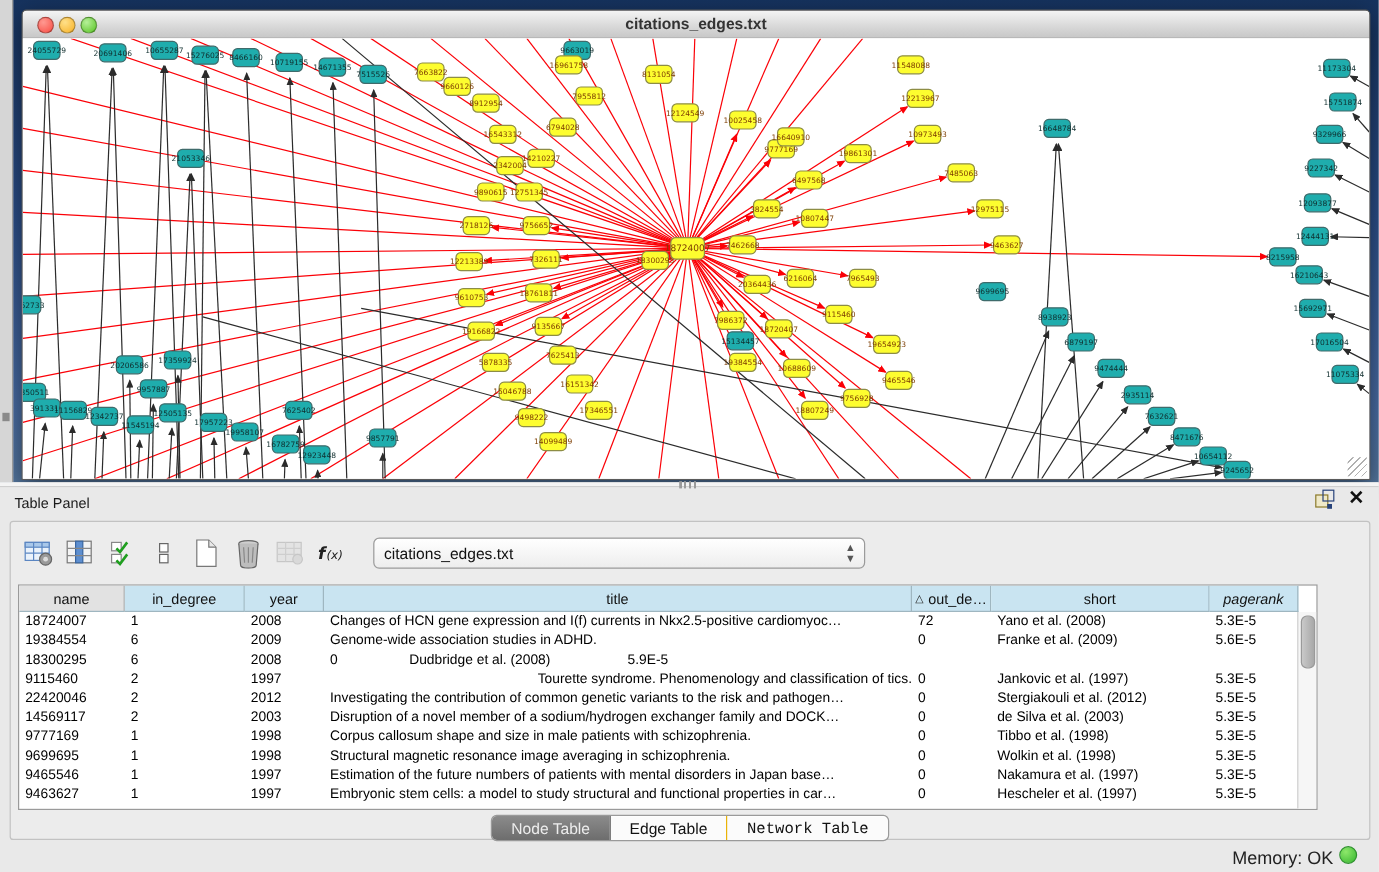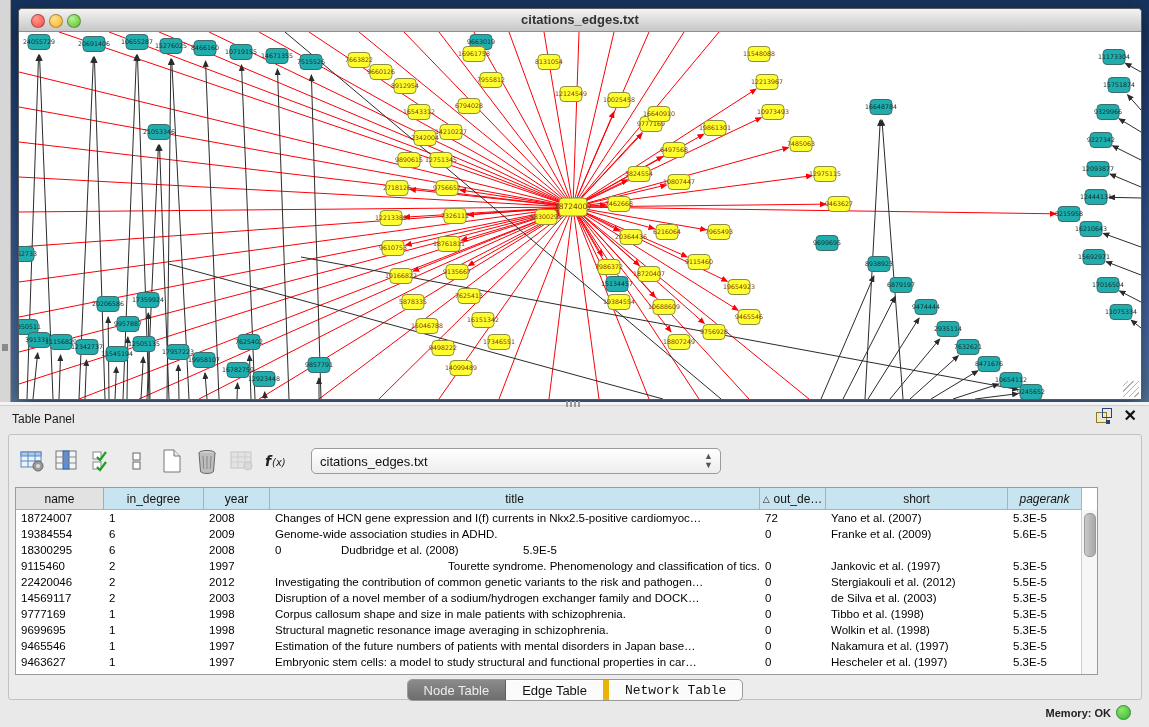--- a/index.html
+++ b/index.html
@@ -56,26 +56,26 @@
   .tbl-body{position:absolute;left:0;top:22px;right:15px;bottom:0;}
   .tr{display:flex;height:16px;align-items:center;}
   .td{box-sizing:border-box;font-size:11.5px;color:#000;padding-left:5px;overflow:hidden;white-space:nowrap;height:16px;line-height:16px;}
   .vscroll{position:absolute;right:0;top:22px;bottom:0;width:15px;background:#f6f6f6;border-left:1px solid #cfcfcf;}
   .vthumb{position:absolute;left:2px;top:3px;width:10px;height:42px;border-radius:5px;
           background:linear-gradient(90deg,#c9c9c9,#a8a8a8);border:1px solid #9a9a9a;}
   
   .tabs{position:absolute;left:0;right:0;top:244px;display:flex;justify-content:center;}
   .seg{display:flex;border:1px solid #9a9a9a;border-radius:5px;overflow:hidden;height:20px;
        box-shadow:inset 0 1px 0 rgba(255,255,255,.7);background:#fbfbfb;}
-  .seg .tab{padding:0 16px;font-size:13px;display:flex;align-items:center;color:#111;border-right:6px solid #eab308;}
+  .seg .tab{padding:0 16px;font-size:13px;display:flex;align-items:center;color:#111;border-right:1px solid #eab308;}
   .seg .tab:last-child{border-right:none;font-family:Liberation Mono, monospace;}
   .seg .tab.sel{background:linear-gradient(180deg,#8b8b8b,#6d6d6d);color:#ededed;border-right:1px solid #5f5f5f;}
   
   .statusbar{position:absolute;left:0;top:298px;width:1149px;height:27px;}
-  .mem{position:absolute;right:38px;top:7px;font-size:11px;color:#222;font-weight:bold;}
+  .mem{position:absolute;right:38px;top:7px;font-size:15px;color:#222;}
   .memdot{position:absolute;right:18px;top:5px;width:13px;height:13px;border-radius:50%;
           border:1px solid #2e8f2e;background:radial-gradient(circle at 35% 30%,#8ee86b,#35b52f);}
   svg text{font-family:"DejaVu Sans",sans-serif;}
 </style>
 </head>
 <body>
 
 <div class="desktop">
   <div class="net-window">
     <div class="titlebar">
@@ -759,21 +759,21 @@
             <span>pagerank</span>
           </div>
         </div>
       <div class="tbl-body" id="tbody">
           <div class="tr">
             <div class="td" style="width: 88px;">18724007</div>
             <div class="td" style="width: 100px;">1</div>
             <div class="td" style="width: 66px;">2008</div>
             <div class="td" style="width: 490px;">Changes of HCN gene expression and I(f) currents in Nkx2.5-positive cardiomyoc…</div>
             <div class="td" style="width: 66px;">72</div>
-            <div class="td" style="width: 182px;">Yano et al. (2007)</div>
+            <div class="td" style="width: 182px;">Yano et al. (2008)</div>
             <div class="td" style="width: 74px;">5.3E-5</div>
           </div>
           <div class="tr">
             <div class="td" style="width: 88px;">19384554</div>
             <div class="td" style="width: 100px;">6</div>
             <div class="td" style="width: 66px;">2009</div>
             <div class="td" style="width: 490px;">Genome-wide association studies in ADHD.</div>
             <div class="td" style="width: 66px;">0</div>
             <div class="td" style="width: 182px;">Franke et al. (2009)</div>
             <div class="td" style="width: 74px;">5.6E-5</div>

